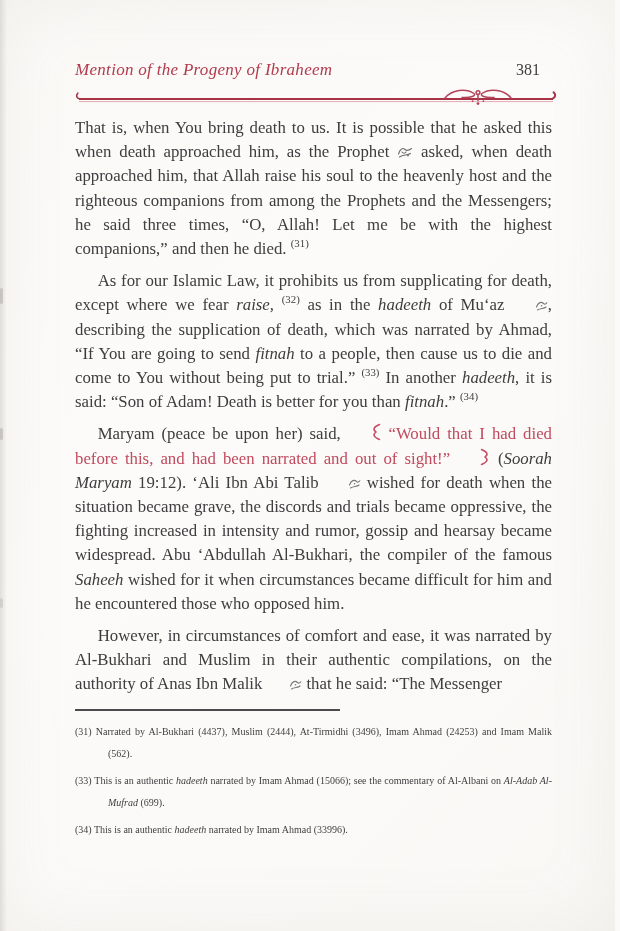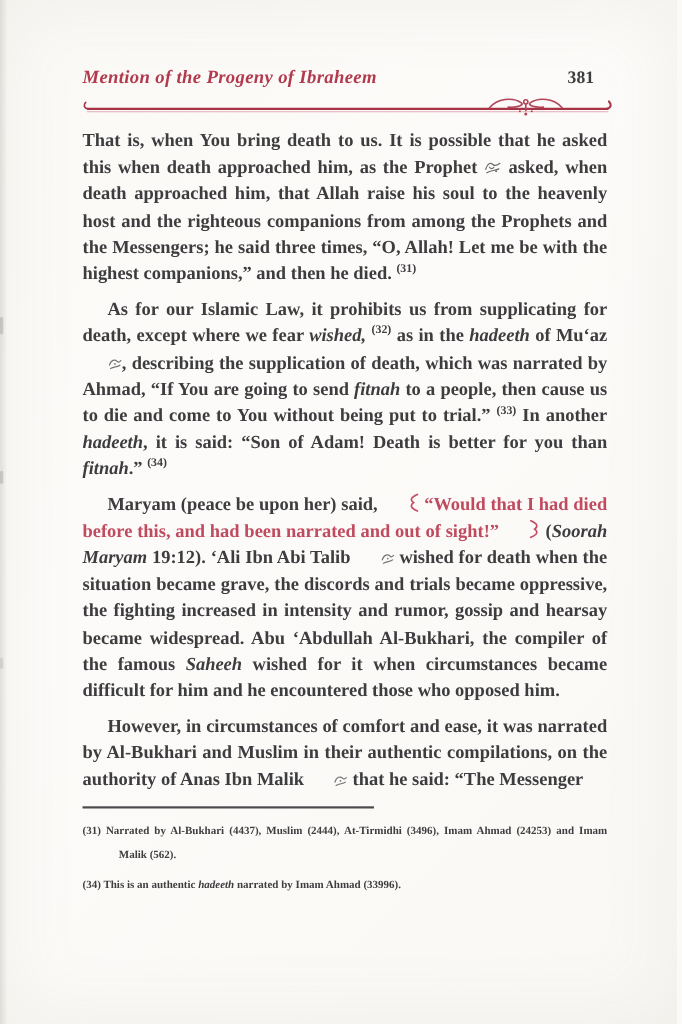--- a/index.html
+++ b/index.html
@@ -8,21 +8,20 @@
     background: #fbfaf8;
     font-family: "Liberation Serif", serif;
   }
   .page {
     position: relative;
     width: 615px; height: 931px;
     box-sizing: border-box;
     padding: 60px 63px 0 75px;
     background: linear-gradient(135deg, #faf9f6 0%, #fcfbf9 40%, #f9f8f5 100%);
     box-shadow: inset 0 0 70px rgba(160,150,130,0.10);
-    font-weight: bold;
   }
   .edge-shadow {
     position: absolute; left: 0; top: 0; bottom: 0; width: 7px;
     background: linear-gradient(to right, rgba(110,105,95,0.16), rgba(110,105,95,0.0));
     pointer-events: none;
   }
   .edge-mark { position: absolute; left: 0; width: 3px; border-radius: 2px;
     background: rgba(95,92,86,0.22); }
   .edge-mark.m1 { top: 288px; height: 16px; }
   .edge-mark.m2 { top: 428px; height: 12px; }
@@ -114,21 +113,21 @@
 
   <div class="page-body">
       <p class="para"><span>That is, when You bring death to us. It is possible that he asked this when death approached him, as the Prophet </span><span class="callig"><svg width="16" height="14" viewBox="0 0 16 14">
             <g fill="none" stroke="#6e6e70" stroke-width="1.1" stroke-linecap="round">
               <path d="M1.5 9 C3 3.5,6 2.5,8 4.5 C10 6.5,12.5 5,14.5 3.5"></path>
               <path d="M2.5 12 C6 9.5,10 10.5,13.5 8.5"></path>
               <path d="M5 7 C6 8.6,8 8.6,9 7"></path>
             </g>
             <circle cx="11" cy="10.6" r="0.9" fill="#6e6e70"></circle>
           </svg></span><span> asked, when death approached him, that Allah raise his soul to the heavenly host and the righteous companions from among the Prophets and the Messengers; he said three times, “O, Allah! Let me be with the highest companions,” and then he died. </span><span class="sup">(31)</span></p>
-      <p class="para indent"><span>As for our Islamic Law, it prohibits us from supplicating for death, except where we fear </span><span class="i">wished,</span><span> </span><span class="sup">(32)</span><span> as in the </span><span class="i">hadeeth</span><span> of Mu‘az </span><span class="callig"><svg width="13" height="13" viewBox="0 0 13 13">
+      <p class="para indent"><span>As for our Islamic Law, it prohibits us from supplicating for death, except where we fear </span><span class="i">raise,</span><span> </span><span class="sup">(32)</span><span> as in the </span><span class="i">hadeeth</span><span> of Mu‘az </span><span class="callig"><svg width="13" height="13" viewBox="0 0 13 13">
             <g fill="none" stroke="#77777a" stroke-width="1.1" stroke-linecap="round">
               <path d="M1.5 8 C3 3,6.5 2.5,8.5 4.5 C9.5 5.8,11 5,11.8 3.8"></path>
               <path d="M2.5 11 C5.5 9,9 10,11 8"></path>
             </g>
             <circle cx="6.5" cy="6.8" r="0.8" fill="#77777a"></circle>
           </svg></span><span>, describing the supplication of death, which was narrated by Ahmad, “If You are going to send </span><span class="i">fitnah</span><span> to a people, then cause us to die and come to You without being put to trial.” </span><span class="sup">(33)</span><span> In another </span><span class="i">hadeeth</span><span>, it is said: “Son of Adam! Death is better for you than </span><span class="i">fitnah</span><span>.” </span><span class="sup">(34)</span></p>
       <p class="para indent"><span>Maryam (peace be upon her) said, </span><span class="callig"><svg width="11" height="18" viewBox="0 0 11 18">
             <path d="M9.5 1.5 C3.5 4,2.5 6.5,6 9 C2.5 11.5,3.5 14,9.5 16.5" fill="none" stroke="#c44b60" stroke-width="1.5" stroke-linecap="round"></path>
           </svg></span><span class="r"> “Would that I had died before this, and had been narrated and out of sight!” </span><span class="callig"><svg width="11" height="18" viewBox="0 0 11 18">
             <path d="M1.5 1.5 C7.5 4,8.5 6.5,5 9 C8.5 11.5,7.5 14,1.5 16.5" fill="none" stroke="#c44b60" stroke-width="1.5" stroke-linecap="round"></path>
@@ -145,15 +144,16 @@
               <path d="M2.5 11 C5.5 9,9 10,11 8"></path>
             </g>
             <circle cx="6.5" cy="6.8" r="0.8" fill="#77777a"></circle>
           </svg></span><span> that he said: “The Messenger</span></p>
     </div>
 
   <div class="fn-divider"></div>
 
   <div class="footnotes">
       <div class="fn"><span class="fn-label">(31) </span><span>Narrated by Al-Bukhari (4437), Muslim (2444), At-Tirmidhi (3496), Imam Ahmad (24253) and Imam Malik (562).</span></div>
+      <div class="fn"><span class="fn-label">(33) </span><span>This is an authentic </span><span class="i">hadeeth</span><span> narrated by Imam Ahmad (15066); see the commentary of Al-Albani on </span><span class="i">Al-Adab Al-Mufrad</span><span> (699).</span></div>
       <div class="fn"><span class="fn-label">(34) </span><span>This is an authentic </span><span class="i">hadeeth</span><span> narrated by Imam Ahmad (33996).</span></div>
     </div>
 </div>
 
 </body></html>

